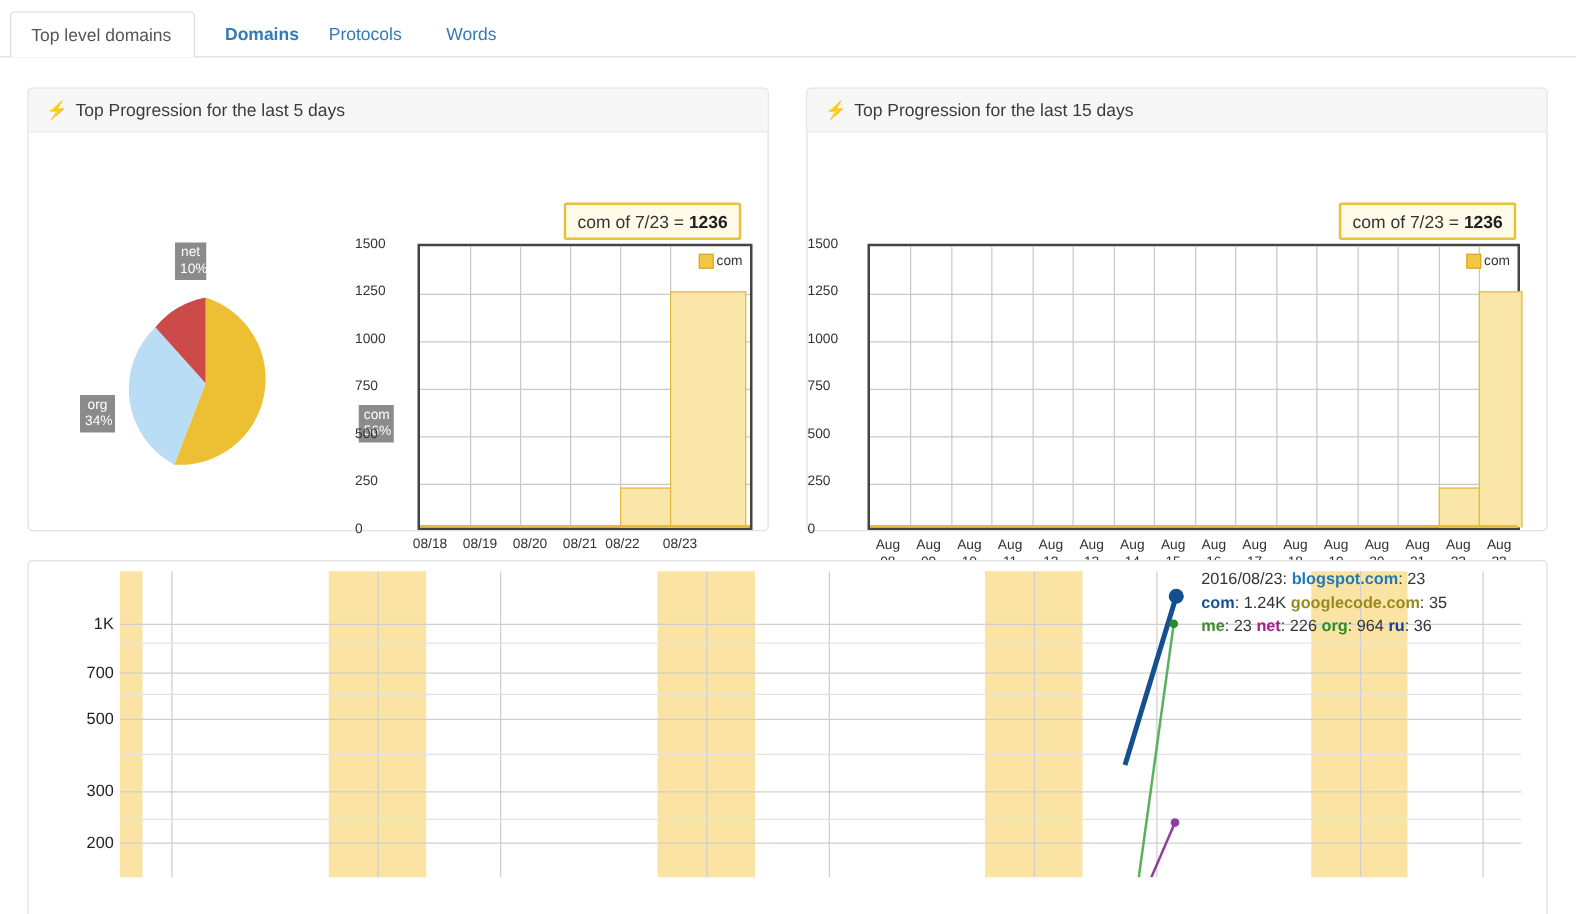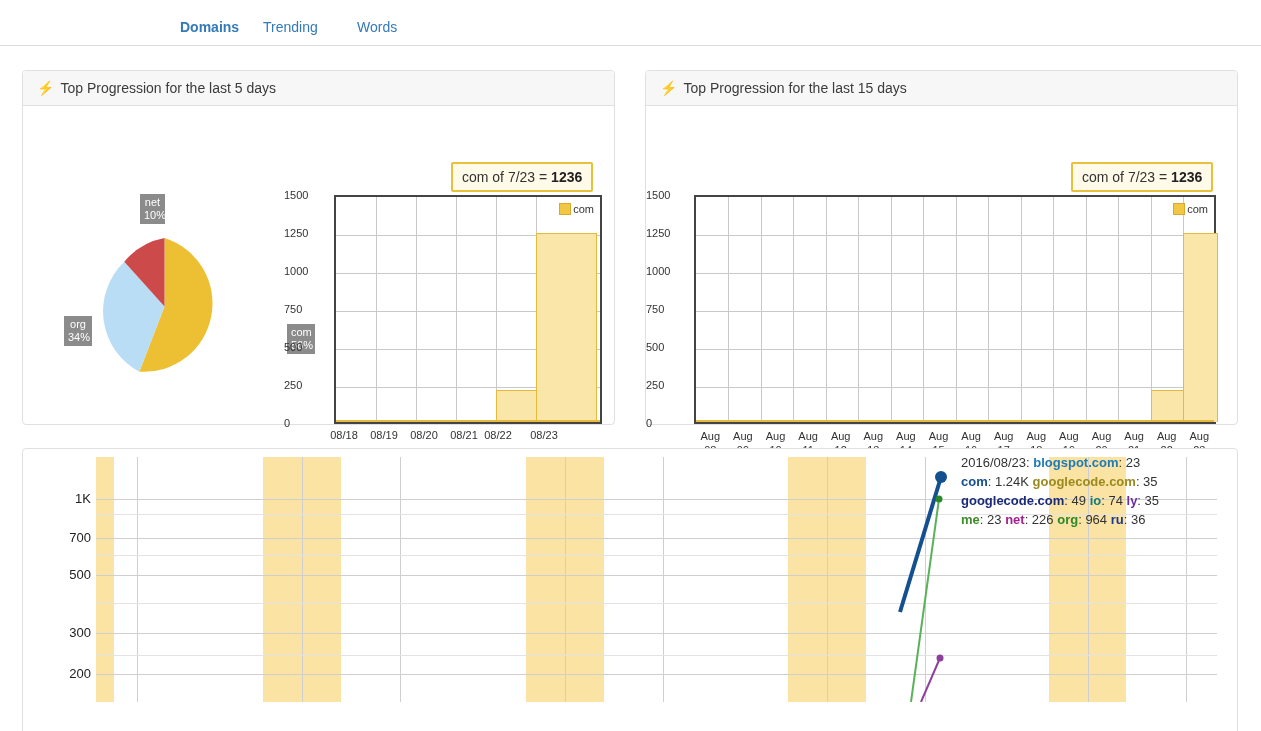--- a/index.html
+++ b/index.html
@@ -200,25 +200,28 @@
     font-size:13px;
     line-height:19px;
     white-space:nowrap;
   }
   .tipbox b { font-weight:bold; }
 </style>
 </head>
 <body>
 
 <div class="tabbar">
+  <div class="tab active" style="left:8px;width:148px;">
+    <span>Top level domains</span>
+  </div>
   <div class="tab" style="left:164px;font-weight:bold;">
     <span>Domains</span>
   </div>
   <div class="tab" style="left:247px;">
-    <span>Trending</span>
+    <span>Protocols</span>
   </div>
   <div class="tab" style="left:341px;">
     <span>Words</span>
   </div>
 </div>
 
 <div class="panel" style="left:22px;top:70px;width:593px;height:355px;">
   <div class="panel-head">
     <span class="bolt">⚡</span>
     <span class="panel-title">Top Progression for the last 5 days</span>
@@ -416,25 +419,20 @@
     <div class="tipbox" style="left:938px;top:4px;">
       <div>
         <span style="color:#333;">2016/08/23:</span>
         <b style="color:#1f7ab5;">blogspot.com</b><span style="color:#333;">: </span><span>23</span>
       </div>
       <div>
         <b style="color:#14508f;">com</b><span>: </span><span>1.24K</span>
         <b style="color:#9a8a1e;">googlecode.com</b><span>: </span><span>35</span>
       </div>
       <div>
-        <b style="color:#1b2a78;">googlecode.com</b><span>: </span><span>49</span>
-        <b style="color:#127a7a;">io</b><span>: </span><span>74</span>
-        <b style="color:#6b2fa0;">ly</b><span>: </span><span>35</span>
-      </div>
-      <div>
         <b style="color:#3f8a2a;">me</b><span>: </span><span>23</span>
         <b style="color:#a51f8f;">net</b><span>: </span><span>226</span>
         <b style="color:#2a8a2a;">org</b><span>: </span><span>964</span>
         <b style="color:#1b3a8f;">ru</b><span>: </span><span>36</span>
       </div>
     </div>
 
   </div>
 </div>
 

